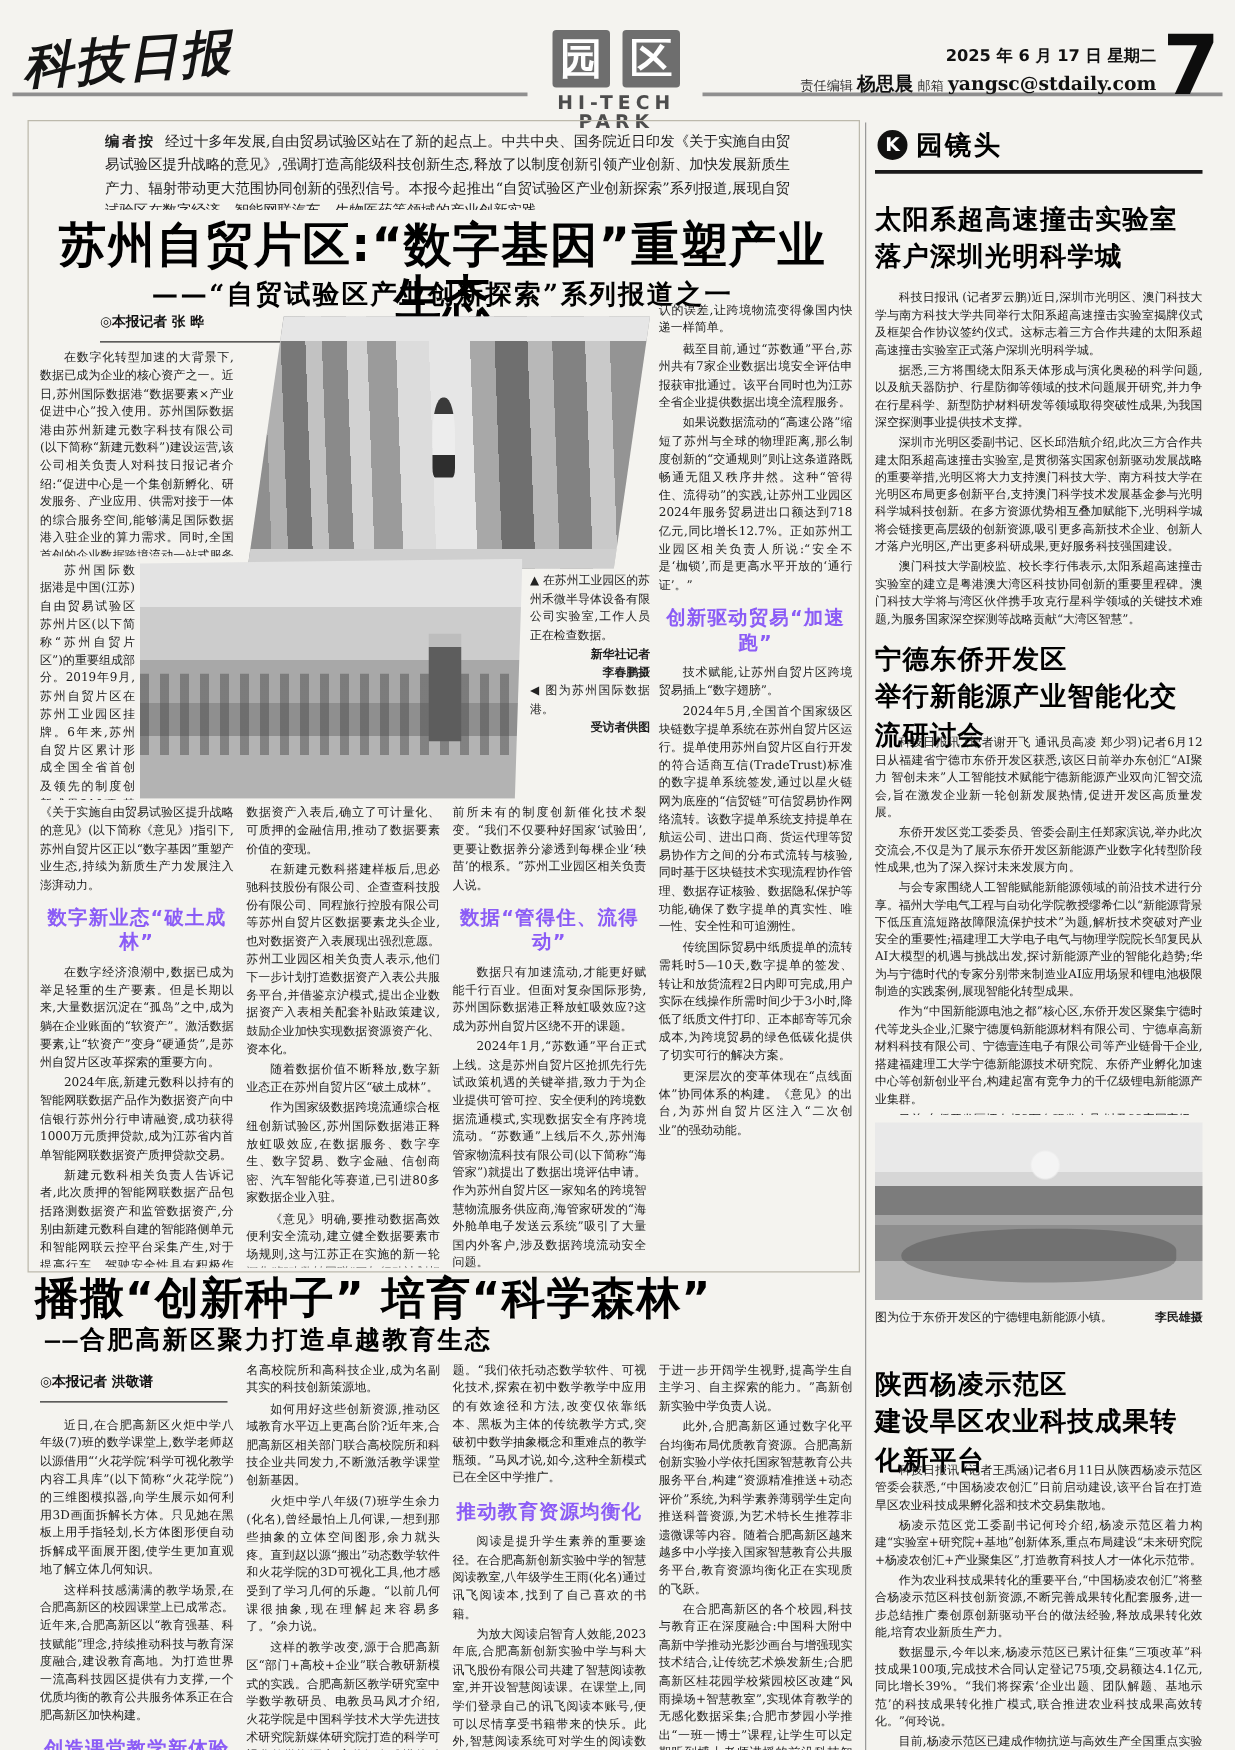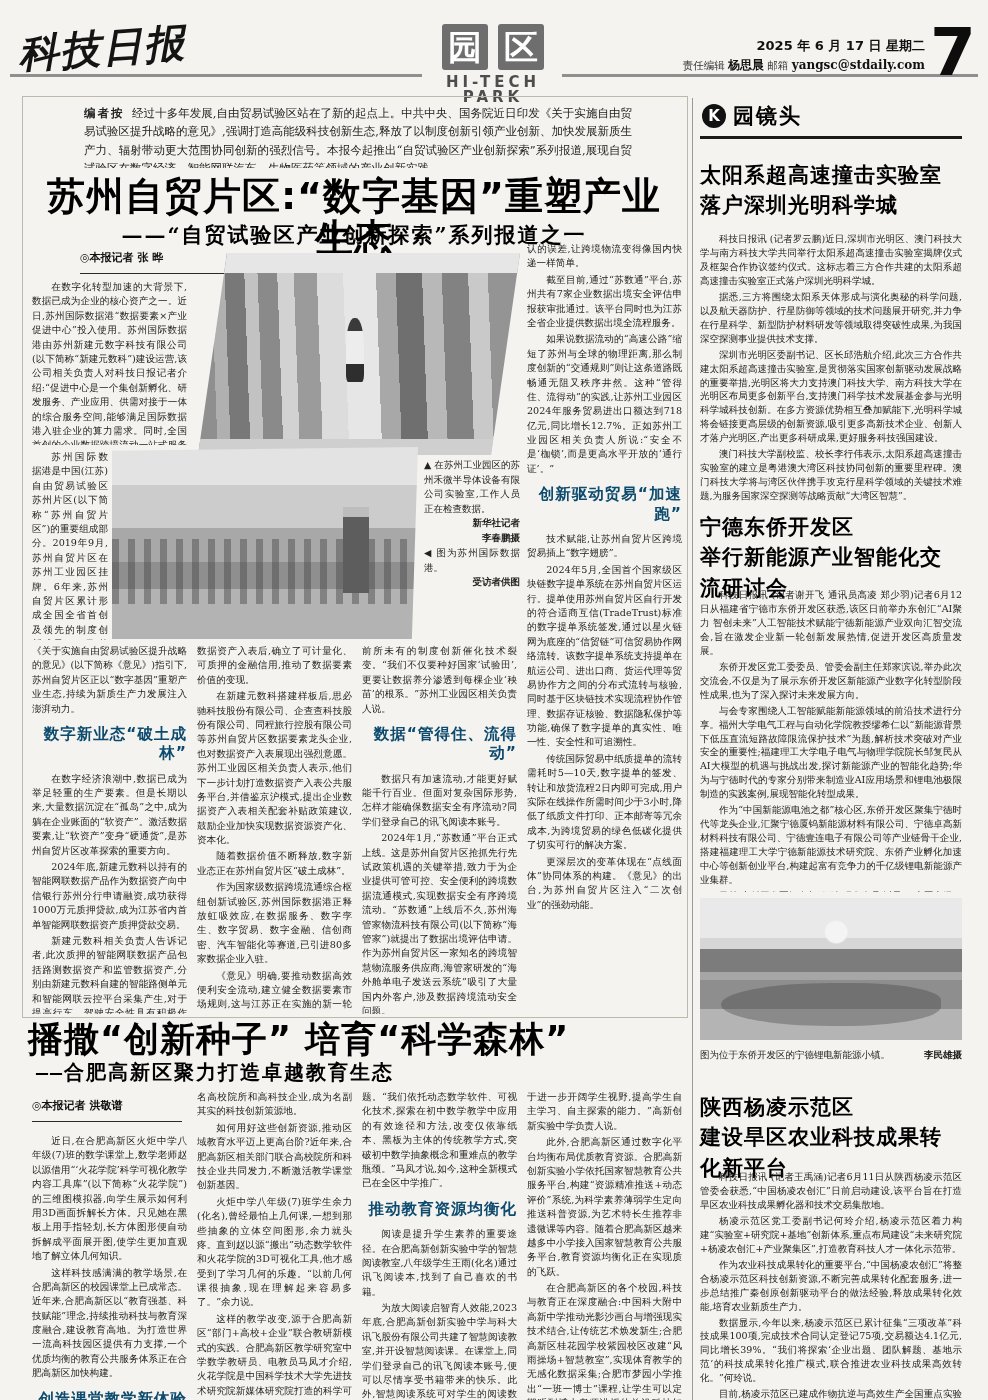--- a/index.html
+++ b/index.html
@@ -7,33 +7,33 @@
         font-family:"DejaVu Serif",serif;color:#1b1b1b;}
   .abs{position:absolute;}
   
   .masthead-logo{font:bold italic 40px/1 "DejaVu Serif",serif;color:#141414;transform:rotate(-4deg);letter-spacing:2px;}
   .sec-char{display:inline-block;width:46px;height:46px;margin:0 5px;background:#6e6e6e;color:#fff;
             font:bold 34px/46px "DejaVu Sans",sans-serif;text-align:center;border-radius:3px;}
   .sec-en{font:bold 15px/1 "DejaVu Sans",sans-serif;letter-spacing:4px;color:#4d4d4d;text-align:center;}
   .rule{background:#8f8f8f;height:3px;}
   .date-line{font:bold 13px/1.5 "DejaVu Sans",sans-serif;text-align:right;color:#111;}
   .editor-line{font:10.5px/1.5 "DejaVu Serif",serif;text-align:right;color:#333;}
-  .editor-line b{font-size:12px;color:#111;}
+  .editor-line b{font-size:15px;color:#111;}
   .pageno{font:900 66px/1 "DejaVu Sans",sans-serif;color:#0d0d0d;}
   
   .lead-box{border:1px solid #bcb9ac;}
   .ednote{font:11.5px/1.6 "DejaVu Serif",serif;color:#222;text-align:justify;}
   .ednote b{letter-spacing:2px;}
   .lead-headline{font:900 38px/1.1 "DejaVu Sans",sans-serif;letter-spacing:1px;text-align:center;color:#000;}
   .lead-subhead{font:bold 21px/1.2 "DejaVu Serif",serif;letter-spacing:2px;text-align:center;color:#000;}
   .byline{font:bold 11px/1.4 "DejaVu Serif",serif;border-bottom:1.5px solid #2a2a2a;padding-bottom:8px;color:#111;}
   .col{font:9.6px/1.5 "DejaVu Serif",serif;text-align:justify;overflow:hidden;color:#1c1c1c;}
   .col p{margin:0 0 2px;text-indent:2em;}
   .nf p:first-child{text-indent:0;}
-  .colhead{font:bold 15.5px/1.25 "DejaVu Sans",sans-serif;text-align:right;letter-spacing:1px;margin:9px 0 8px;color:#0c4a6e;}
+  .colhead{font:bold 15.5px/1.25 "DejaVu Sans",sans-serif;text-align:center;letter-spacing:1px;margin:9px 0 8px;color:#8b5cf6;}
   
   .photo{overflow:hidden;}
   .cap{font:9.5px/1.55 "DejaVu Serif",serif;text-align:justify;color:#222;}
   .cap .credit{display:block;text-align:right;font-weight:bold;font-family:Liberation Mono, monospace;}
   
   .edu-headline{font:900 35px/1.1 "DejaVu Sans",sans-serif;letter-spacing:1px;color:#000;}
   .edu-subhead{font:bold 20px/1.2 "DejaVu Serif",serif;letter-spacing:2px;color:#000;}
   
   .sb-head{display:flex;align-items:center;gap:7px;}
   .k-icon{display:inline-block;width:24px;height:24px;border-radius:50%;background:#111;color:#fff;
@@ -148,21 +148,21 @@
         <p>作为国家级数据跨境流通综合枢纽创新试验区,苏州国际数据港正释放虹吸效应,在数据服务、数字孪生、数字贸易、数字金融、信创商密、汽车智能化等赛道,已引进80多家数据企业入驻。</p>
         <p>《意见》明确,要推动数据高效便利安全流动,建立健全数据要素市场规则,这与江苏正在实施的新一轮深化“智改数转网联”三年行动计划相契合。作为苏州改革的先行者,苏州工业园区正以</p>
       </div>
   </div>
   <div class="abs col" style="left:362px;top:644px;width:155px;height:370px;">
     <div class="nf">
         <p>前所未有的制度创新催化技术裂变。“我们不仅要种好国家‘试验田’,更要让数据养分渗透到每棵企业‘秧苗’的根系。”苏州工业园区相关负责人说。</p>
       </div>
     <h3 class="colhead">数据“管得住、流得动”</h3>
     <div>
-        <p>数据只有加速流动,才能更好赋能千行百业。但面对复杂国际形势,怎样才能确保数据安全有序流动?同学们登录自己的讯飞阅读本账号。</p>
+        <p>数据只有加速流动,才能更好赋能千行百业。但面对复杂国际形势,苏州国际数据港正释放虹吸效应?这成为苏州自贸片区绕不开的课题。</p>
         <p>2024年1月,“苏数通”平台正式上线。这是苏州自贸片区抢抓先行先试政策机遇的关键举措,致力于为企业提供可管可控、安全便利的跨境数据流通模式,实现数据安全有序跨境流动。“苏数通”上线后不久,苏州海管家物流科技有限公司(以下简称“海管家”)就提出了数据出境评估申请。作为苏州自贸片区一家知名的跨境智慧物流服务供应商,海管家研发的“海外舱单电子发送云系统”吸引了大量国内外客户,涉及数据跨境流动安全问题。</p>
       </div>
   </div>
   <div class="abs col" style="left:527px;top:242px;width:155px;height:772px;">
     <div class="nf">
         <p>认的误差,让跨境物流变得像国内快递一样简单。</p>
       </div>
     <div>
         <p>截至目前,通过“苏数通”平台,苏州共有7家企业数据出境安全评估申报获审批通过。该平台同时也为江苏全省企业提供数据出境全流程服务。</p>
         <p>如果说数据流动的“高速公路”缩短了苏州与全球的物理距离,那么制度创新的“交通规则”则让这条道路既畅通无阻又秩序井然。这种“管得住、流得动”的实践,让苏州工业园区2024年服务贸易进出口额达到718亿元,同比增长12.7%。正如苏州工业园区相关负责人所说:“安全不是‘枷锁’,而是更高水平开放的‘通行证’。”</p>

